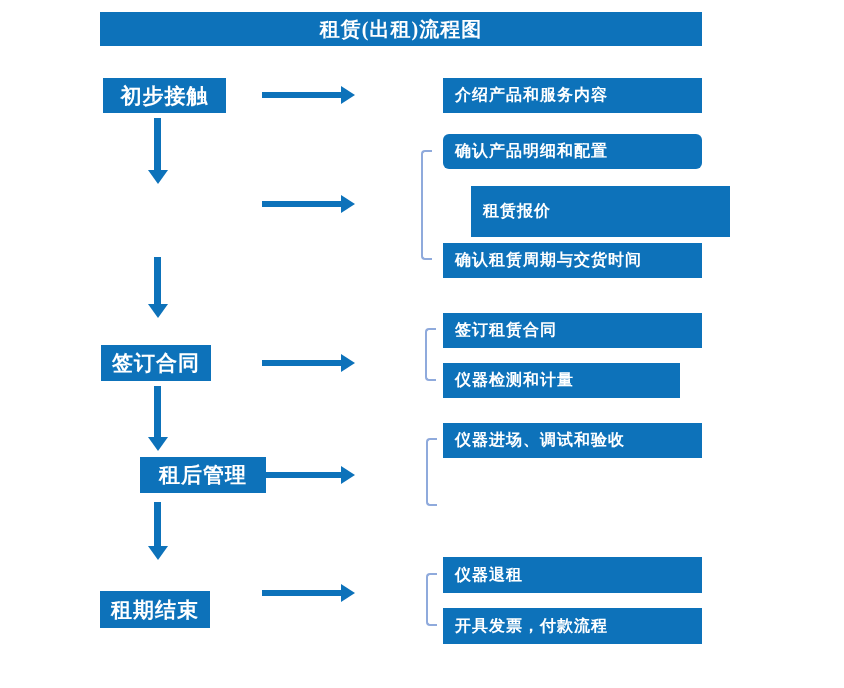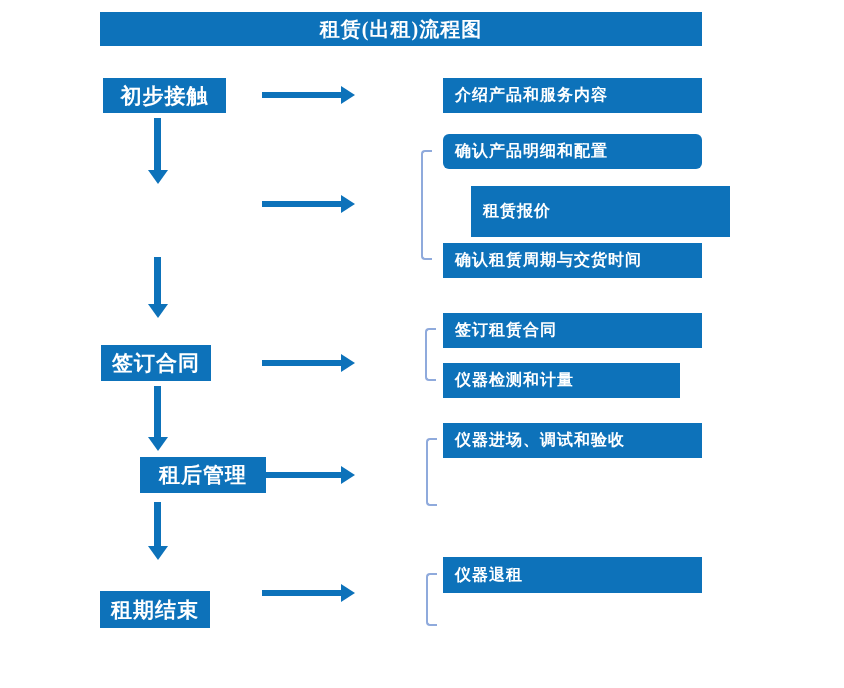--- a/index.html
+++ b/index.html
@@ -106,14 +106,15 @@
   <div class="box item" style="left:443px; top:134px; width:259px; height:35px;border-radius:6px;">确认产品明细和配置</div>
   <div class="box item" style="left:443px; top:186px; width:259px; height:51px;margin-left:28px;">租赁报价</div>
   <div class="box item" style="left:443px; top:243px; width:259px; height:35px;">确认租赁周期与交货时间</div>
 
   <div class="box item" style="left:443px; top:313px; width:259px; height:35px;">签订租赁合同</div>
   <div class="box item" style="left:443px; top:363px; width:237px; height:35px;">仪器检测和计量</div>
 
   <div class="box item" style="left:443px; top:423px; width:259px; height:35px;">仪器进场、调试和验收</div>
 
   <div class="box item" style="left:443px; top:557px; width:259px; height:36px;">仪器退租</div>
+  <div class="box item" style="left:443px; top:608px; width:259px; height:36px;">开具发票，付款流程</div>
 
 </div>
 
 </body></html>

